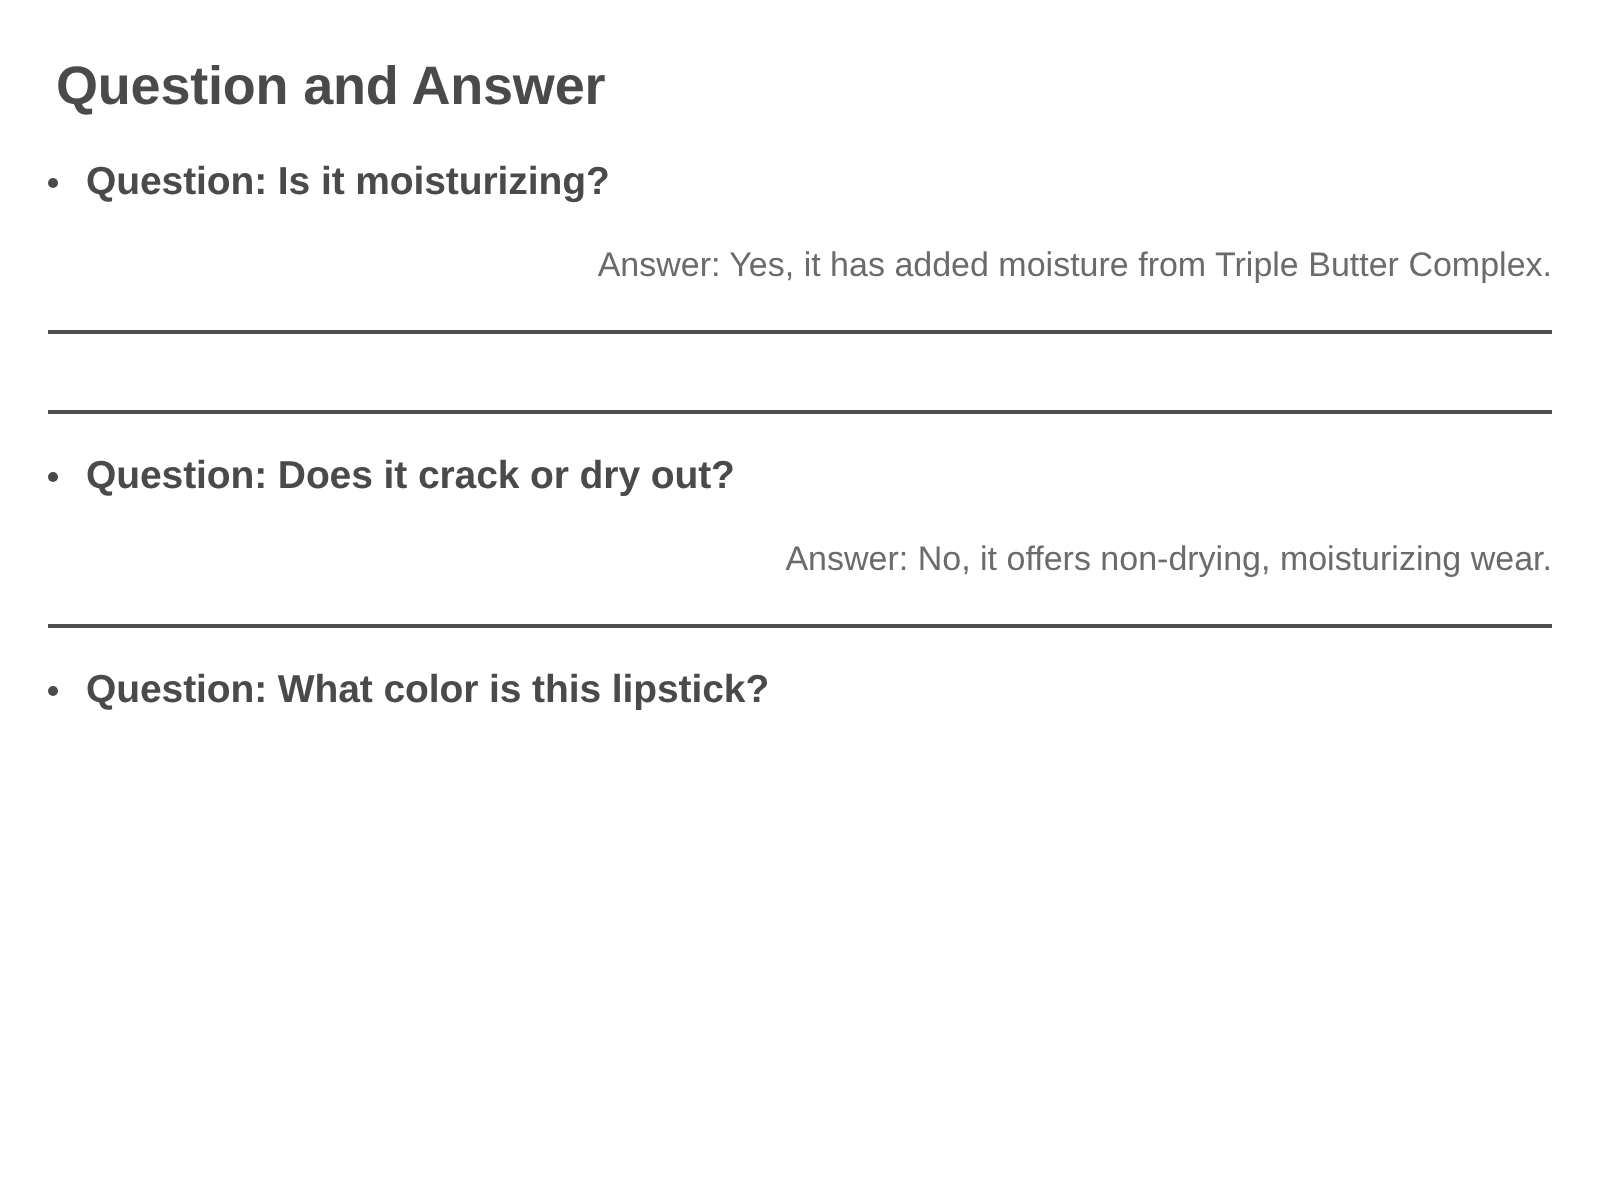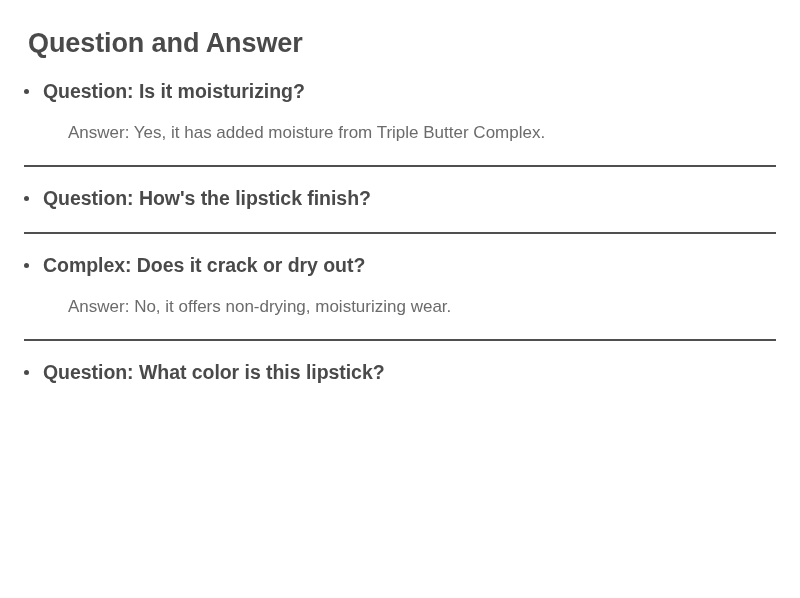--- a/index.html
+++ b/index.html
@@ -69,20 +69,21 @@
     letter-spacing: -0.05px;
   }
 
   .answer-text {
     font-size: 17px;
     font-weight: normal;
     color: #6b6b6b;
     line-height: 24px;
     padding-left: 68px;
     padding-right: 24px;
+    text-align: right;
   }
 
   .qa-divider {
     border: 0;
     border-top: 2px solid #4f4f4f;
     margin: 0 24px 0 24px;
     height: 0;
   }
 
   
@@ -104,33 +105,29 @@
         <span class="bullet-dot"></span>
         <span class="question-text">Question: Is it moisturizing?</span>
       </div>
       <div class="answer-text">Answer: Yes, it has added moisture from Triple Butter Complex.</div>
       <div class="spacer-after"></div>
     </li>
 
     <hr class="qa-divider">
 
     <li class="qa-block">
-      <div class="question-row">
-        <span class="bullet-dot"></span>
-        <span class="question-text">Question: How's the lipstick finish?</span>
-      </div>
       <div class="spacer-after"></div>
     </li>
 
     <hr class="qa-divider">
 
     <li class="qa-block">
       <div class="question-row">
         <span class="bullet-dot"></span>
-        <span class="question-text">Complex: Does it crack or dry out?</span>
+        <span class="question-text">Question: Does it crack or dry out?</span>
       </div>
       <div class="answer-text">Answer: No, it offers non-drying, moisturizing wear.</div>
       <div class="spacer-after"></div>
     </li>
 
     <hr class="qa-divider">
 
     <li class="qa-block">
       <div class="question-row">
         <span class="bullet-dot"></span>

